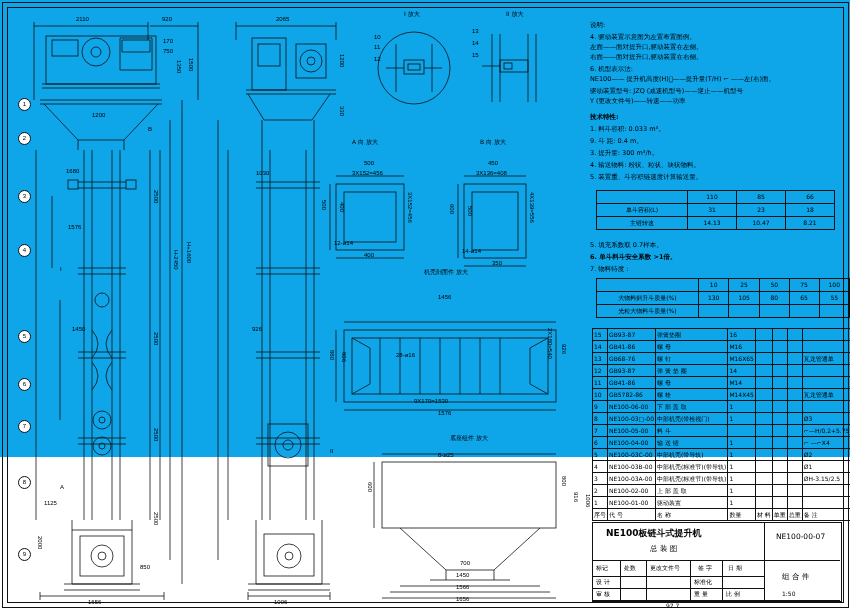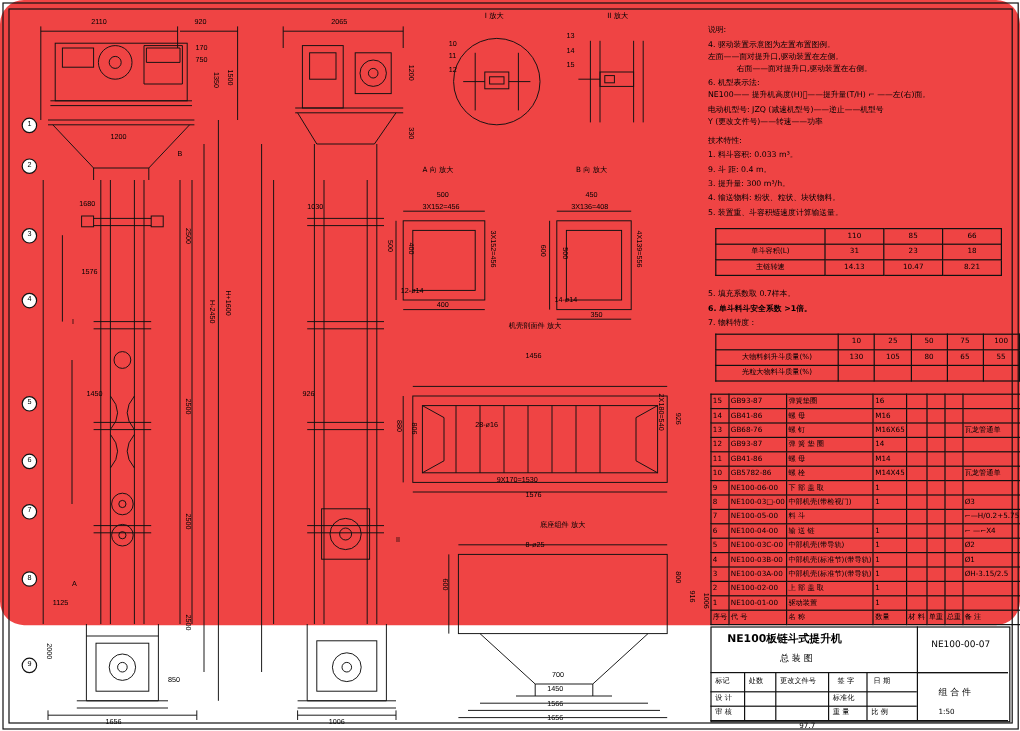--- a/index.html
+++ b/index.html
@@ -1,17 +1,17 @@
 <!DOCTYPE html>
 <html><head>
 <meta charset="utf-8">
 <style>
   html,body{margin:0;padding:0;background:#fff;}
   body{width:850px;height:609px;font-family:"Liberation Sans",sans-serif;color:#000;overflow:hidden;}
-  #sheet{position:relative;width:850px;height:521px;background:#ef4444;border-radius:20px;}
+  #sheet{position:relative;width:850px;height:457px;background:#0ea5e9;}
   .ln{position:absolute;background:#111;}
   .h{height:1px;}
   .v{width:1px;}
   .lbl{position:absolute;font-size:6px;line-height:7px;white-space:nowrap;}
   .lbl.cjk{font-family:"DejaVu Sans",sans-serif;}
   .num{position:absolute;font-size:6px;line-height:7px;}
   .vert{writing-mode:vertical-rl;text-orientation:mixed;}
   .box{position:absolute;border:1px solid #111;}
   table.bom{position:absolute;border-collapse:collapse;font-size:6px;font-family:"DejaVu Sans",sans-serif;}
   table.bom td{border:1px solid #111;padding:0 1px;height:11px;line-height:11px;overflow:hidden;white-space:nowrap;}
@@ -296,26 +296,26 @@
   <div class="num vert" style="left:572px;top:492px;">916</div>
   <div class="num vert" style="left:584px;top:494px;">1006</div>
   <div class="num" style="left:460px;top:560px;">700</div>
   <div class="num" style="left:456px;top:572px;">1450</div>
   <div class="num" style="left:456px;top:584px;">1566</div>
   <div class="num" style="left:456px;top:596px;">1656</div>
 
   <div class="notes" style="left:590px;top:20px;">说明:</div>
   <div class="notes" style="left:590px;top:32px;">4. 驱动装置示意图为左置布置图例。</div>
   <div class="notes" style="left:590px;top:42px;">   左面——面对提升口,驱动装置在左侧。</div>
-  <div class="notes" style="left:590px;top:52px;margin-left:24px;">   右面——面对提升口,驱动装置在右侧。</div>
+  <div class="notes" style="left:590px;top:52px;">   右面——面对提升口,驱动装置在右侧。</div>
   <div class="notes" style="left:590px;top:64px;">6. 机型表示法:</div>
   <div class="notes" style="left:590px;top:74px;">   NE100—— 提升机高度(H)⃝——提升量(T/H) ⌐ ——左(右)面。</div>
-  <div class="notes" style="left:590px;top:86px;">   电动机型号: JZQ (减速机型号)——逆止——机型号</div>
+  <div class="notes" style="left:590px;top:86px;">   驱动装置型号: JZQ (减速机型号)——逆止——机型号</div>
   <div class="notes" style="left:590px;top:96px;">   Y (更改文件号)——转速——功率</div>
-  <div class="notes" style="left:590px;top:112px;">技术特性:</div>
+  <div class="notes" style="left:590px;top:112px;font-weight:bold;">技术特性:</div>
   <div class="notes" style="left:590px;top:124px;">1. 料斗容积: 0.033 m³。</div>
   <div class="notes" style="left:590px;top:136px;">9. 斗 距: 0.4 m。</div>
   <div class="notes" style="left:590px;top:148px;">3. 提升量: 300 m³/h。</div>
   <div class="notes" style="left:590px;top:160px;">4. 输送物料: 粉状、粒状、块状物料。</div>
   <div class="notes" style="left:590px;top:172px;">5. 装置重、斗容积链速度计算输送量。</div>
 
   <table class="spec" style="position:absolute;left:596px;top:190px;">
     <tbody>
         <tr>
       <td style="width:86px;"></td>

